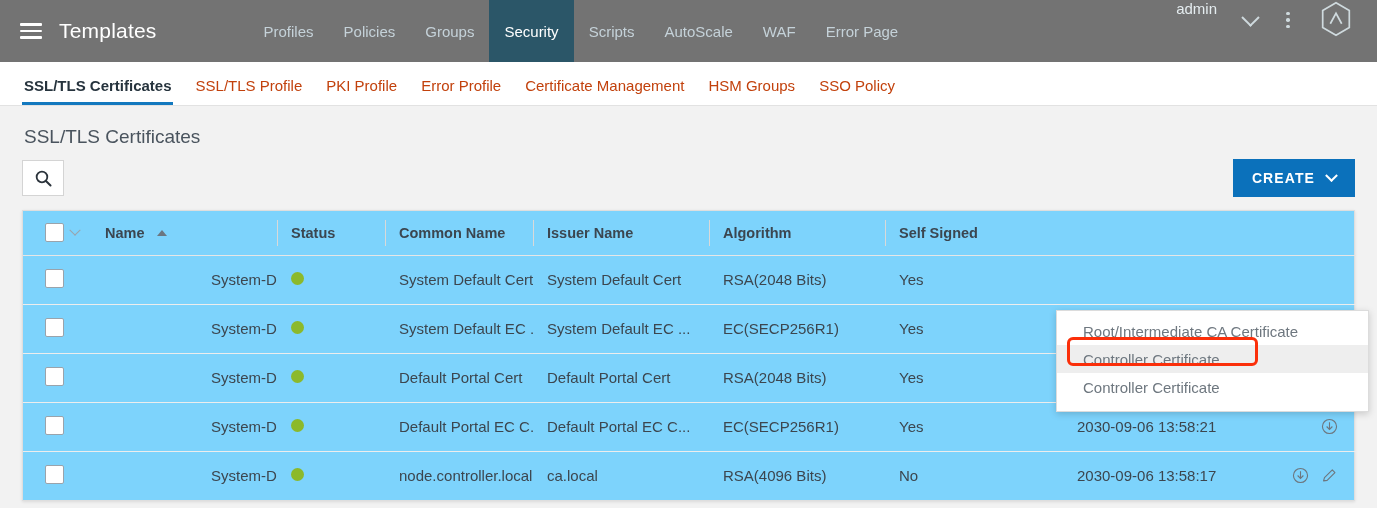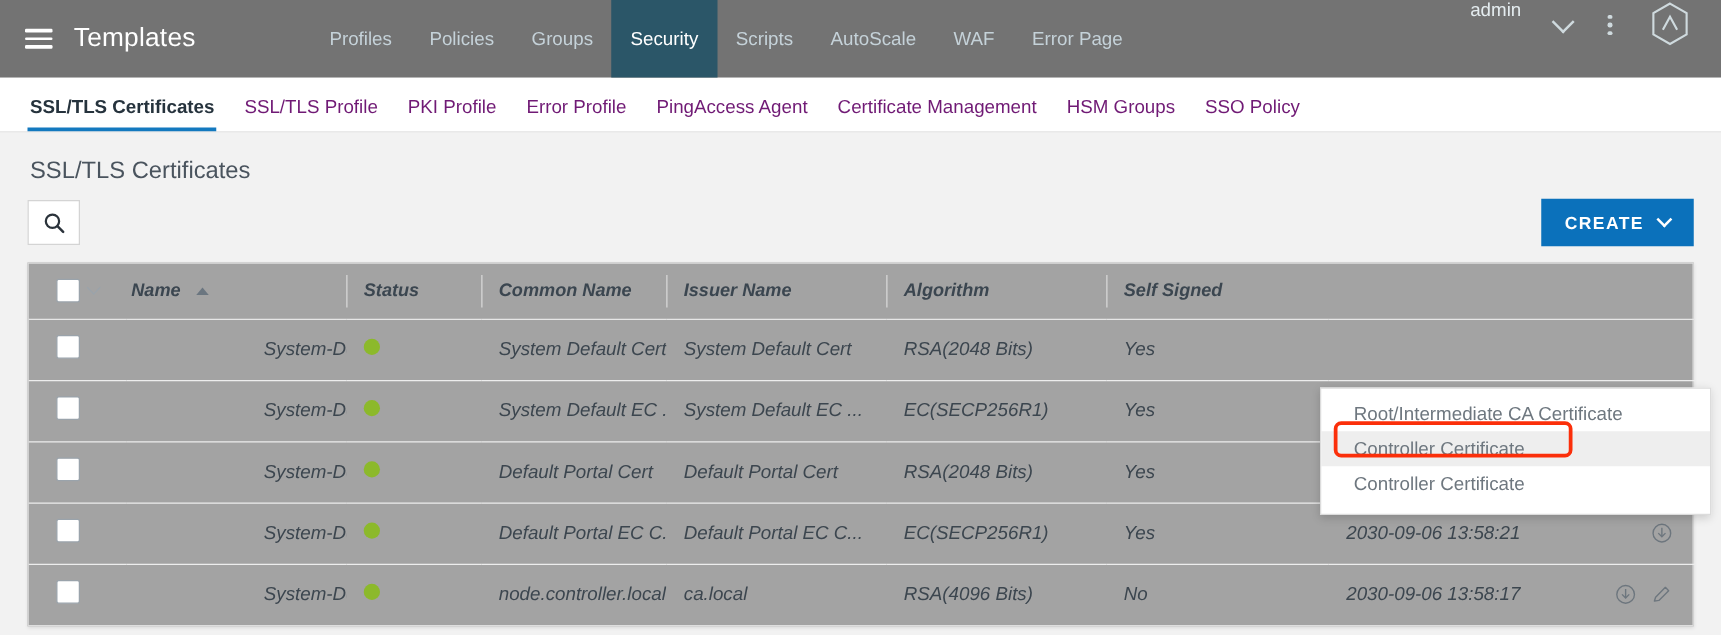--- a/index.html
+++ b/index.html
@@ -88,21 +88,21 @@
     background: #ffffff;
     border-bottom: 1px solid #e2e2e2;
     display: flex;
     align-items: flex-end;
     padding-left: 22px;
     gap: 0;
   }
   .subnav-item {
     position: relative;
     font-size: 15px;
-    color: #701a75;
+    color: #c2410c;
     padding: 0 12px 11px 12px;
     white-space: nowrap;
     cursor: pointer;
   }
   .subnav-item:first-child { padding-left: 2px; }
   .subnav-item.active { color: #26333d; font-weight: bold; }
   .subnav-item.active::after {
     content: "";
     position: absolute;
     left: 0; right: 11px; bottom: 0;
@@ -150,24 +150,23 @@
   }
   .create-chev {
     width: 9px; height: 9px;
     border-right: 2px solid #ffffff;
     border-bottom: 2px solid #ffffff;
     transform: rotate(45deg) translate(-2px,-2px);
   }
 
   
   .table-wrap {
-    background: #a3a3a3;
+    background: #7dd3fc;
     border: 1px solid #dedede;
     box-shadow: 0 1px 3px rgba(0,0,0,0.10);
-    font-style: italic;
   }
   table { width: 100%; border-collapse: collapse; table-layout: fixed; }
   thead th {
     height: 44px;
     font-size: 14.5px;
     color: #3b4650;
     font-weight: bold;
     text-align: left;
     border-bottom: 1px solid #e6e6e6;
     padding: 0;
@@ -302,21 +301,20 @@
       <path d="M14 25 L20 14 L26 25" fill="none" stroke="#cfdade" stroke-width="1.8"></path>
     </svg>
   </div>
 </div>
 
 <div class="subnav">
   <div class="subnav-item active">SSL/TLS Certificates</div>
   <div class="subnav-item">SSL/TLS Profile</div>
   <div class="subnav-item">PKI Profile</div>
   <div class="subnav-item">Error Profile</div>
-  <div class="subnav-item">PingAccess Agent</div>
   <div class="subnav-item">Certificate Management</div>
   <div class="subnav-item">HSM Groups</div>
   <div class="subnav-item">SSO Policy</div>
 </div>
 
 <div class="page">
 
   <div class="page-title">SSL/TLS Certificates</div>
 
   <div class="toolbar">

